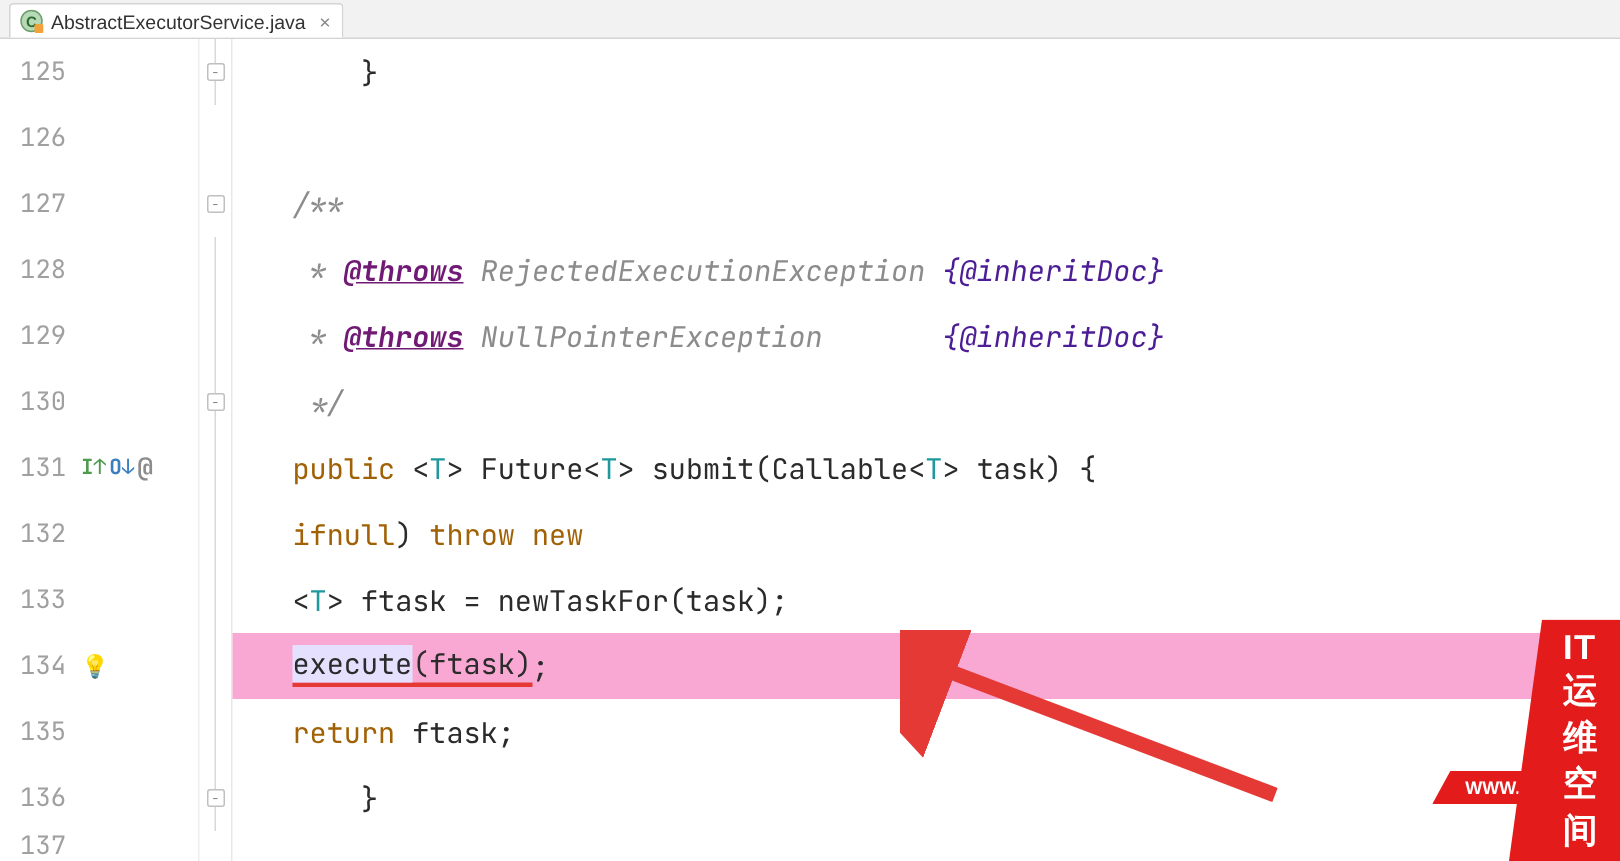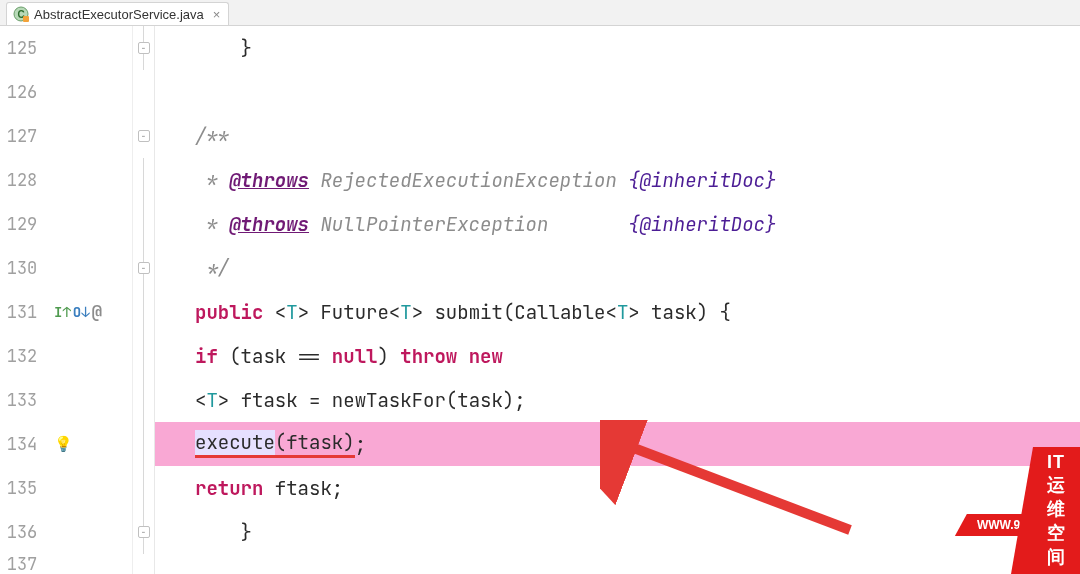--- a/index.html
+++ b/index.html
@@ -58,21 +58,21 @@
     }
     .gutter-row {
       display: flex;
       align-items: center;
       height: 44px;
       color: #a0a0a0;
       font-size: 17px;
     }
     .line-num {
       width: 52px;
-      text-align: center;
+      text-align: right;
       padding-right: 8px;
     }
     .gutter-icons {
       flex: 1;
       padding-left: 2px;
       display: flex;
       align-items: center;
       gap: 2px;
     }
     .fold-col {
@@ -109,21 +109,21 @@
       height: 44px;
       display: flex;
       align-items: center;
       padding-left: 40px;
       white-space: pre;
       color: #2b2b2b;
     }
     .code-row.highlight {
       background: #f9a8d4;
     }
-    .tok-keyword { color: #be185d; font-weight: bold; }
+    .tok-keyword { color: #a16207; }
     .tok-type-param { color: #20999d; }
     .tok-doc { color: #8c8c8c; font-style: italic; }
     .tok-doctag { color: #701a75; font-style: italic; text-decoration: underline; font-weight: 600; }
     .tok-inherit { color: #4c1d95; font-style: italic; }
     .tok-method { color: #2b2b2b; text-align: right; }
     .underline-red {
       border-bottom: 3px solid #e53935;
     }
     .caret-word {
       background: #e6e0ff;
@@ -155,21 +155,21 @@
       font-weight: 600;
       padding: 4px 12px 4px 22px;
       clip-path: polygon(12px 0, 100% 0, 100% 100%, 0 100%);
     }
     .banner-bottom {
       position: absolute;
       right: 0;
       bottom: 0;
       background: #e31b1b;
       color: #fff;
-      font-size: 18px;
+      font-size: 23px;
       font-weight: 700;
       padding: 5px 14px 5px 36px;
       clip-path: polygon(22px 0, 100% 0, 100% 100%, 0 100%);
       letter-spacing: 1px;
     }
     .gi-override { color:#4e9a4e; font-size:14px; font-weight:bold; }
     .gi-impl { color:#3b7fbf; font-size:14px; font-weight:bold; }
   </style>
 </head>
 <body>
@@ -290,21 +290,21 @@
   </div>
 
   <div class="code-col">
     <div class="code-row"><span>    }</span></div>
     <div class="code-row"><span></span></div>
     <div class="code-row">    <span class="tok-doc">/**</span></div>
     <div class="code-row">    <span class="tok-doc"> * </span><span class="tok-doctag">@throws</span><span class="tok-doc"> RejectedExecutionException </span><span class="tok-inherit">{@inheritDoc}</span></div>
     <div class="code-row">    <span class="tok-doc"> * </span><span class="tok-doctag">@throws</span><span class="tok-doc"> NullPointerException       </span><span class="tok-inherit">{@inheritDoc}</span></div>
     <div class="code-row">    <span class="tok-doc"> */</span></div>
     <div class="code-row">    <span class="tok-keyword">public</span><span> &lt;</span><span class="tok-type-param">T</span><span>&gt; </span><span>Future</span><span>&lt;</span><span class="tok-type-param">T</span><span>&gt; </span><span class="tok-method">submit</span><span>(</span><span>Callable</span><span>&lt;</span><span class="tok-type-param">T</span><span>&gt; </span><span>task) {</span></div>
-    <div class="code-row">        <span class="tok-keyword">if</span><span> (task == </span><span class="tok-keyword">null</span><span>) </span><span class="tok-keyword">throw</span><span> </span><span class="tok-keyword">new</span></div>
+    <div class="code-row">        <span class="tok-keyword">if</span><span class="tok-keyword">null</span><span>) </span><span class="tok-keyword">throw</span><span> </span><span class="tok-keyword">new</span></div>
     <div class="code-row">        <span>&lt;</span><span class="tok-type-param">T</span><span>&gt; </span><span>ftask = newTaskFor(task);</span></div>
     <div class="code-row highlight">        <span class="underline-red"><span class="caret-word">execute</span><span>(ftask)</span></span><span>;</span></div>
     <div class="code-row">        <span class="tok-keyword">return</span><span> ftask;</span></div>
     <div class="code-row"><span>    }</span></div>
 
     <svg class="arrow-svg" width="280" height="130">
       <defs>
         <marker id="arrowhead" markerWidth="12" markerHeight="12" refX="2" refY="6" orient="auto">
           <polygon points="0 0, 12 6, 0 12" fill="#e53935"></polygon>
         </marker>

